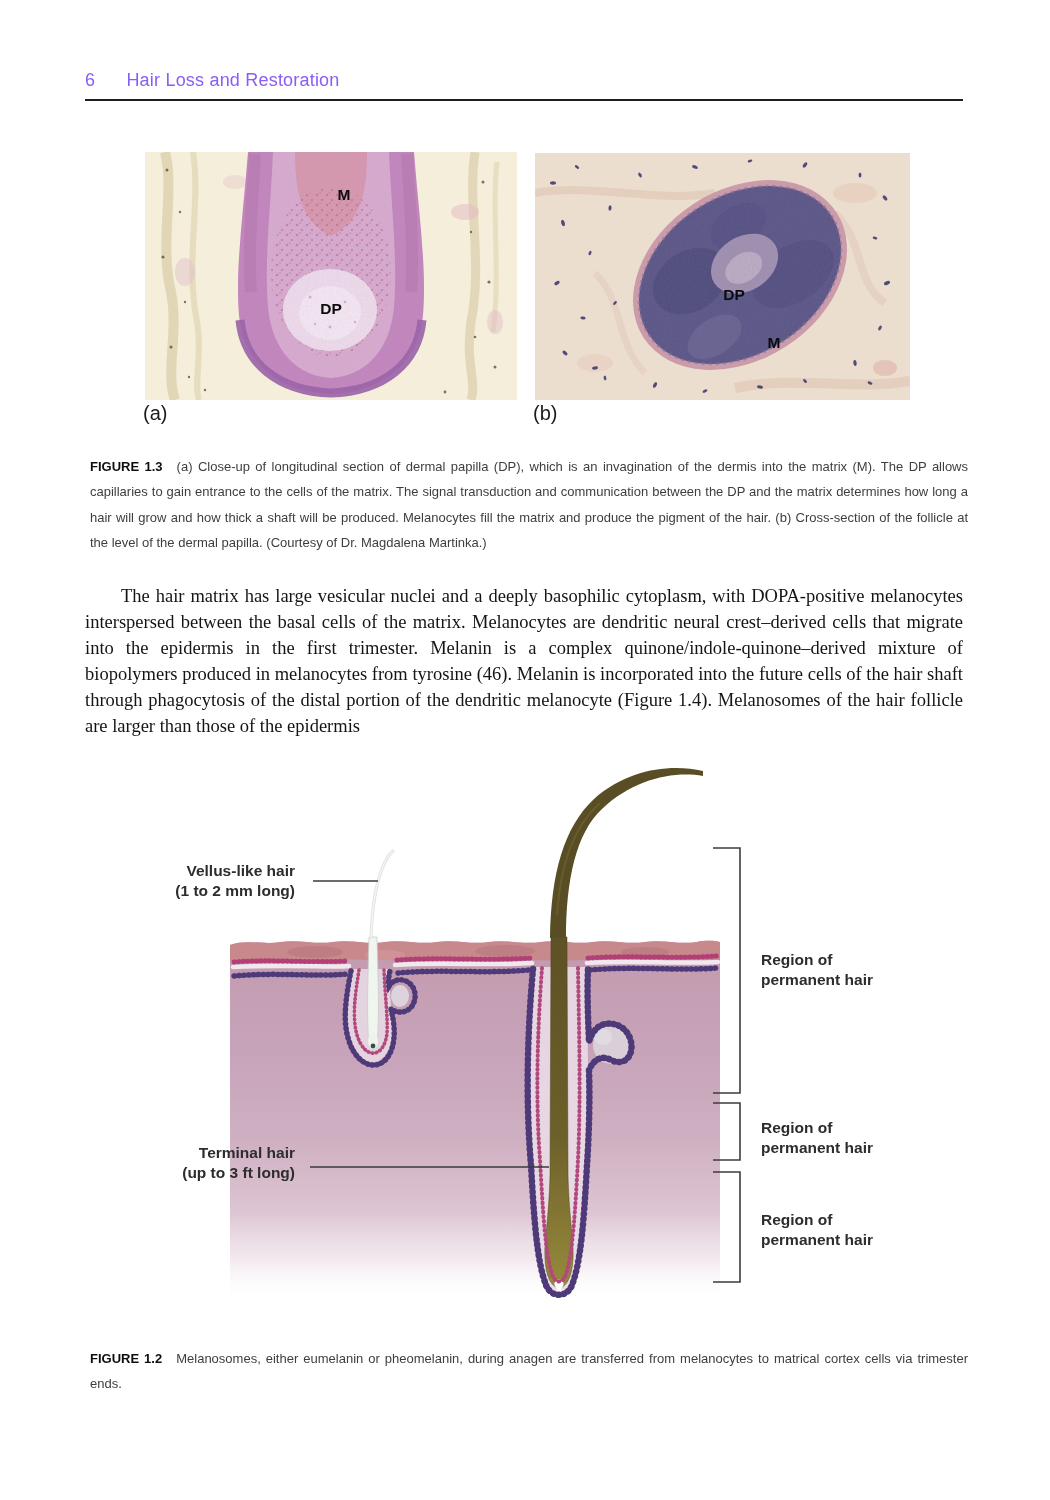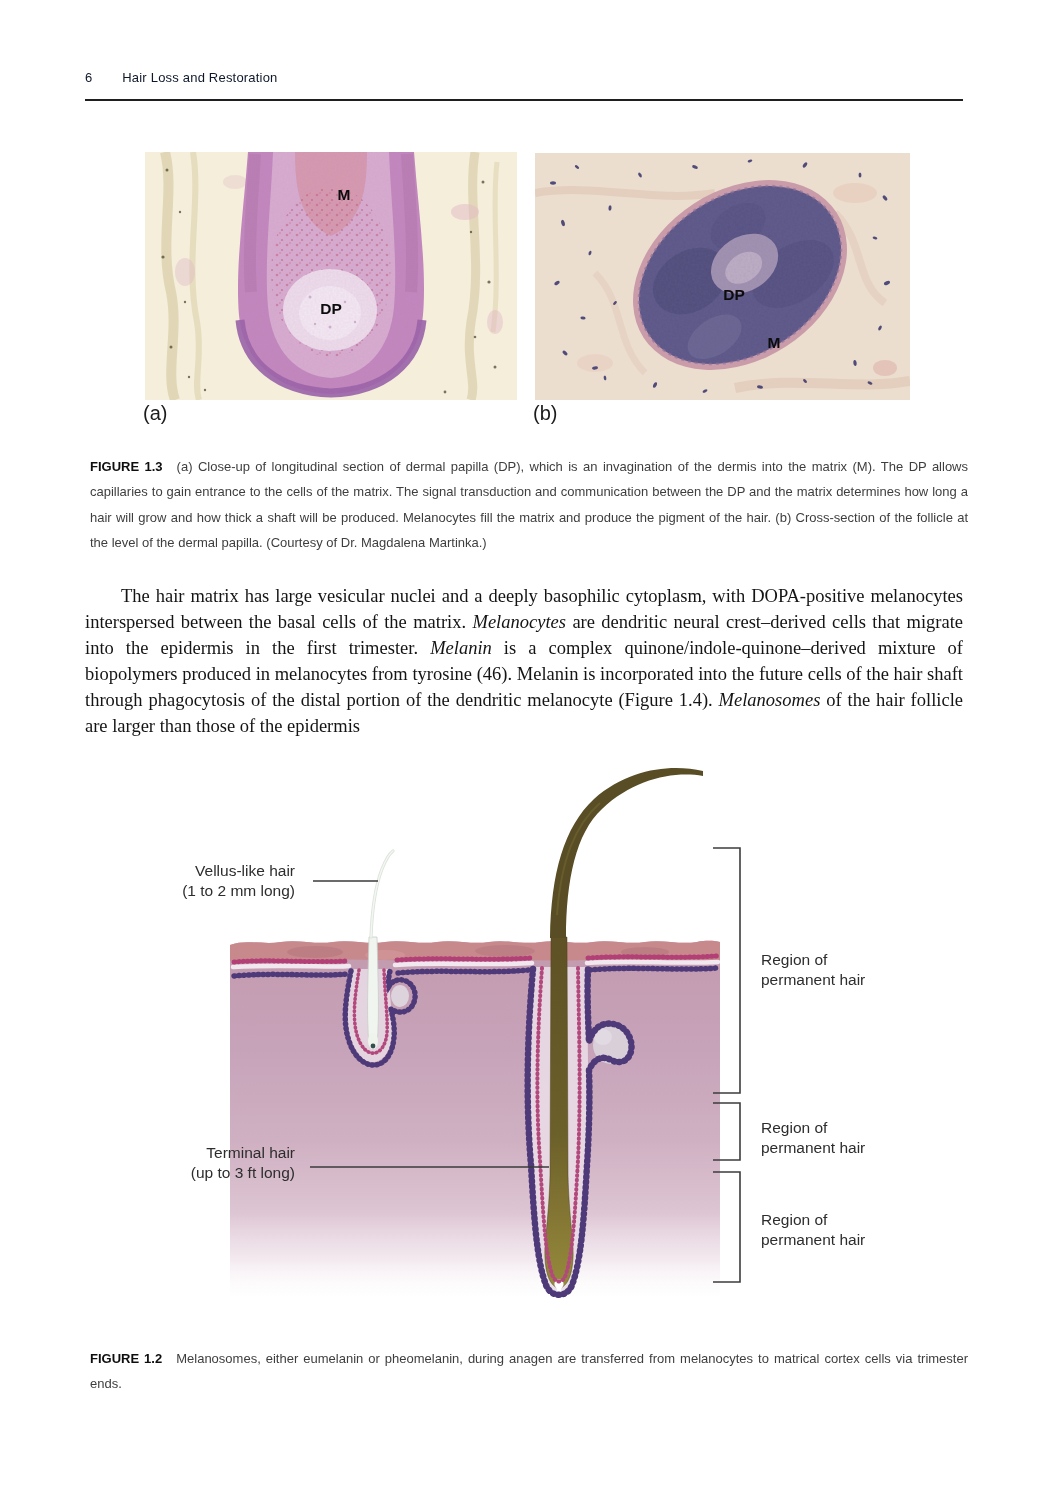--- a/index.html
+++ b/index.html
@@ -1,33 +1,33 @@
 <!DOCTYPE html>
 <html><head>
 <meta charset="utf-8">
 <style>
   html,body{margin:0;padding:0;background:#ffffff;}
   .page{position:relative;width:1050px;height:1500px;background:#ffffff;overflow:hidden;
         font-family:"Liberation Sans",sans-serif;}
-  .running-head{position:absolute;top:70px;left:85px;font-size:13px;color:#0f172a;
+  .running-head{position:absolute;top:70px;left:85px;font-size:18px;color:#8b5cf6;
         letter-spacing:.2px;}
   .running-head .pgnum{display:inline-block;}
   .running-head .rtitle{display:inline-block;margin-left:26px;}
   .head-rule{position:absolute;top:99px;left:85px;width:878px;height:1.6px;background:#1f1f1f;}
   .panel{position:absolute;}
   .panel svg{display:block;}
   .panel-letter{position:absolute;font-size:20px;color:#1c1c1c;}
   .caption{position:absolute;left:90px;width:878px;font-size:13px;line-height:25.3px;
         color:#3e3e3e;text-align:justify;}
   .cap-label{font-weight:700;color:#0e0e0e;margin-right:14px;}
   .body-text{position:absolute;left:85px;top:583px;width:878px;margin:0;
         font-family:"Liberation Serif",serif;font-size:18.5px;line-height:26px;
         color:#141414;text-align:justify;text-indent:36px;}
-  .body-text .it{font-style:italic;}
-  .diagram{position:absolute;left:85px;top:755px;width:880px;height:560px;}
+  .body-text .it{}
+  .diagram{position:absolute;left:85px;top:755px;width:880px;height:560px;font-weight:bold;}
   .dlabel{font-family:"Liberation Sans",sans-serif;font-size:15.5px;fill:#2d2d2d;}
   .hlabel{font-family:"Liberation Sans",sans-serif;font-size:15.5px;font-weight:700;fill:#0c0c0c;}
 </style>
 </head>
 <body>
 
 <div class="page">
 
   <div class="running-head">
     <span class="pgnum">6</span>

